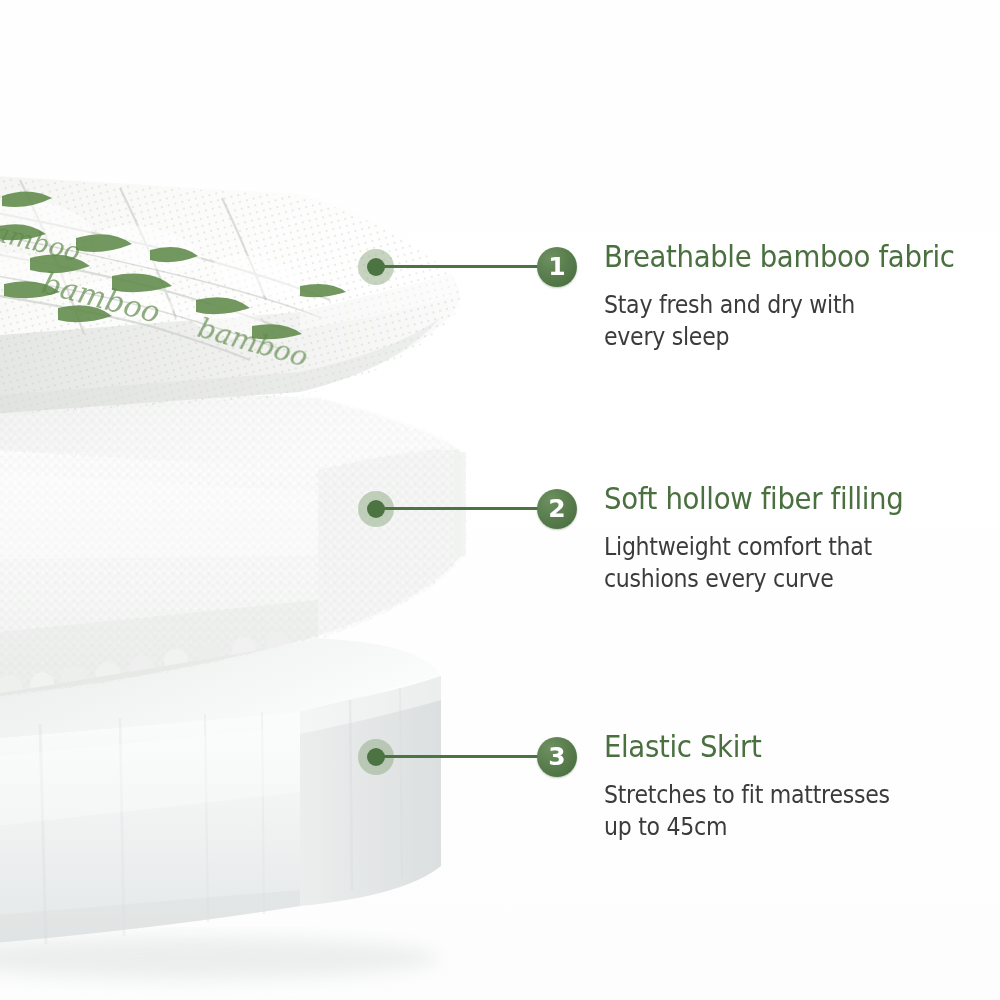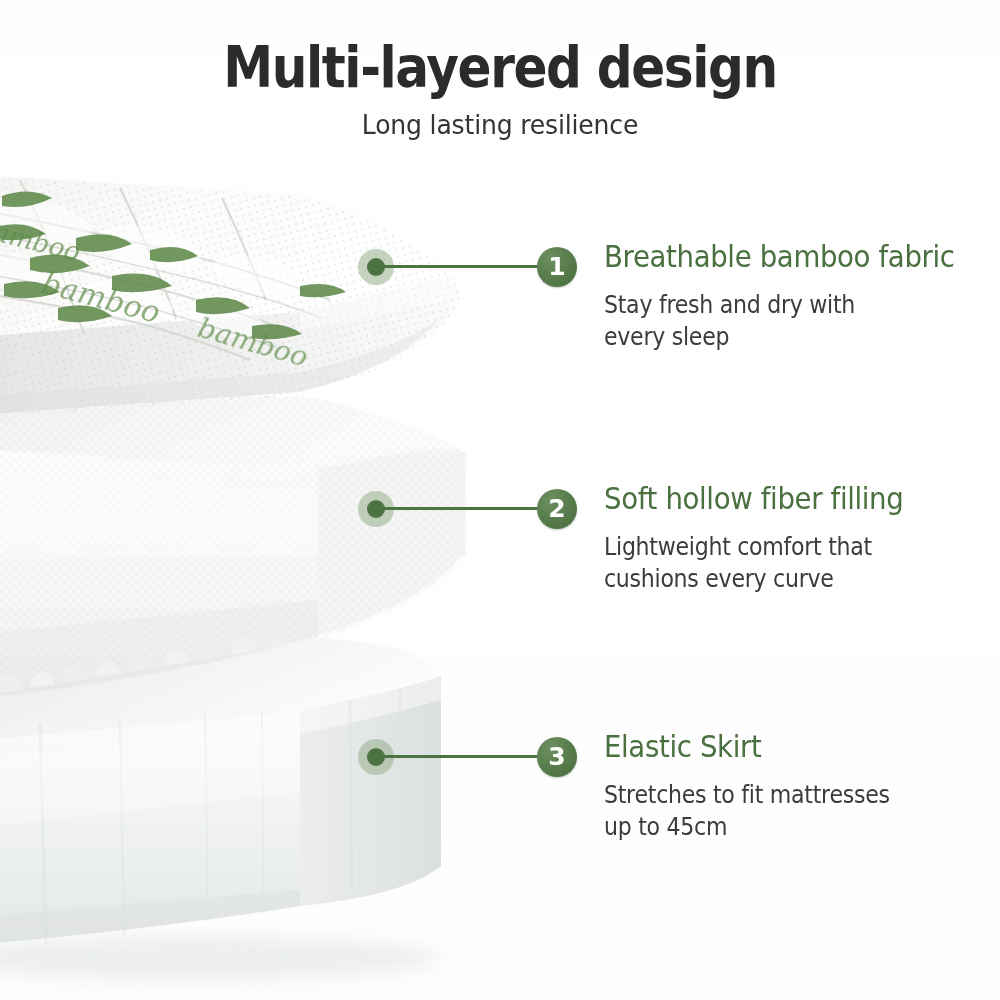--- a/index.html
+++ b/index.html
@@ -368,24 +368,20 @@
           <text x="-24" y="236" font-family="DejaVu Serif, serif" font-size="26" font-style="italic" transform="rotate(14 -24 236)">bamboo</text>
         </g>
 
         <path d="M 300,312 Q 402,288 451,274 Q 462,286 455,296 Q 400,312 300,330 Z" fill="#ffffff" opacity="0.40"></path>
 
         <path d="M -40,398 L 300,372 Q 392,352 440,318 Q 398,368 300,392 L -40,416 Z" fill="#dcdfdb" opacity="0.40"></path>
       </g>
     </svg>
   </div>
 
-  <div class="header">
-    <h1 class="title">Multi-layered design</h1>
-    <p class="subtitle">Long lasting resilience</p>
-  </div>
 
   <div class="callouts">
 
     <div class="callout callout-1">
       <span class="anchor-dot"></span>
       <span class="leader-line"></span>
       <span class="badge">1</span>
       <div class="callout-text">
         <p class="callout-heading">Breathable bamboo fabric</p>
         <p class="callout-body">

